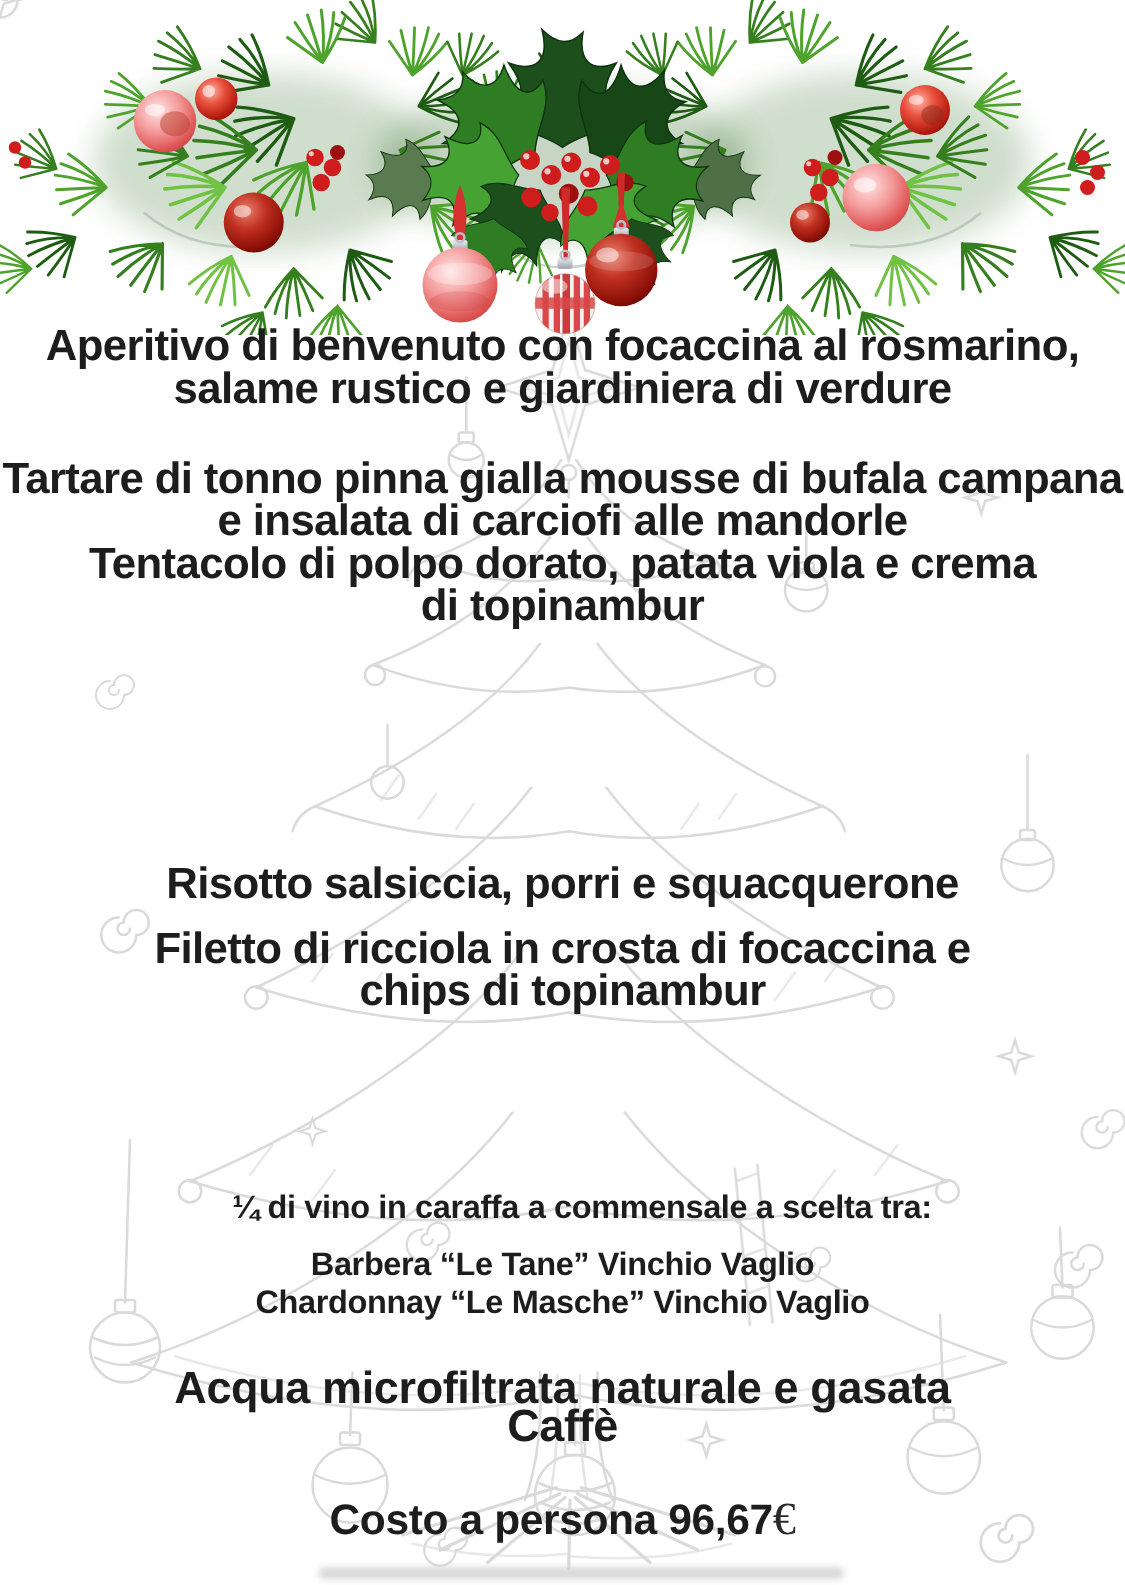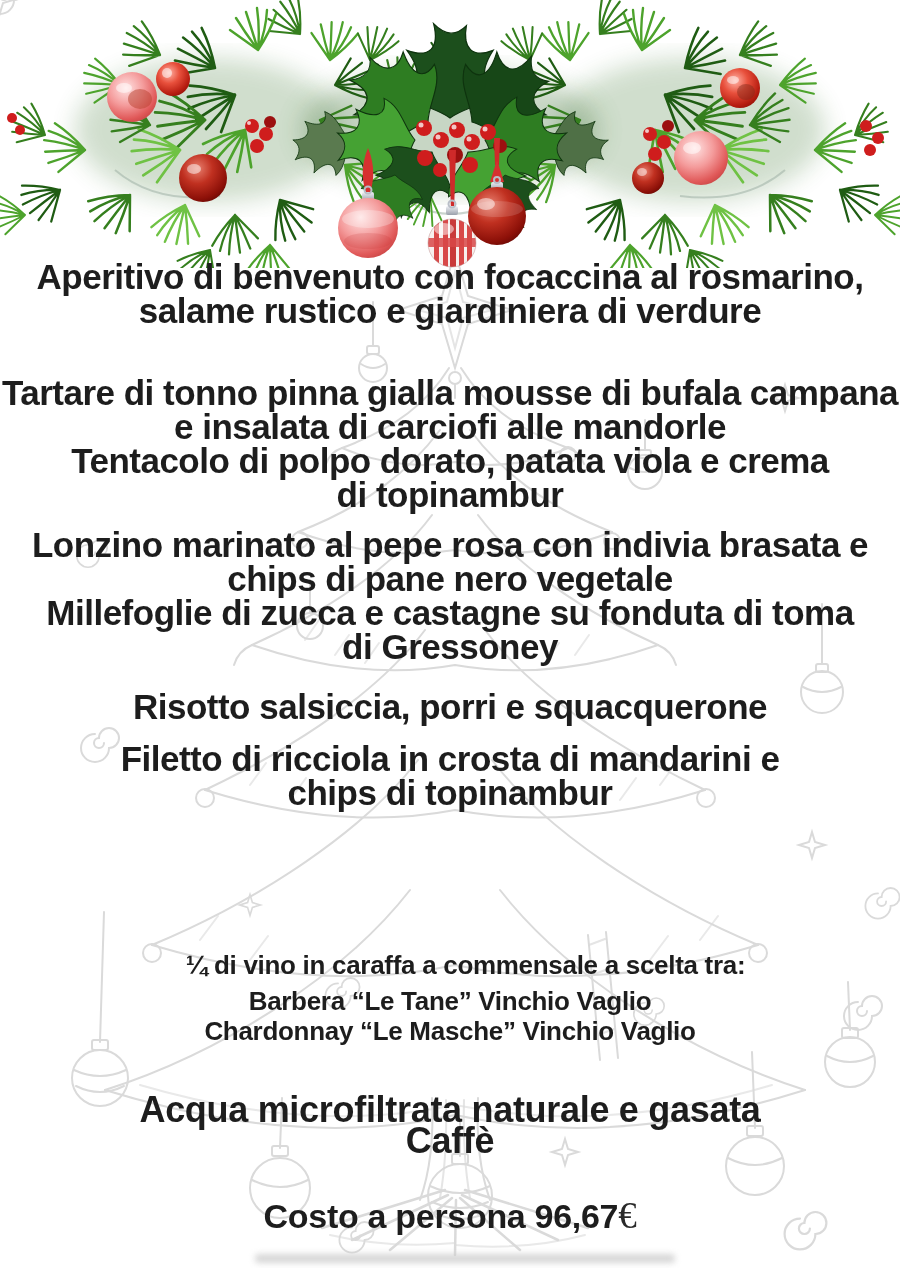--- a/index.html
+++ b/index.html
@@ -4,23 +4,23 @@
 <style>
   html,body{margin:0;padding:0;background:#fff;}
   .page{position:relative;width:900px;height:1268px;background:#ffffff;overflow:hidden;
         font-family:"Liberation Sans",sans-serif;}
   .bg-sketch{position:absolute;left:0;top:0;z-index:0;}
   .garland{position:absolute;left:0;top:0;z-index:2;}
   .menu{position:absolute;left:0;top:0;width:900px;height:1268px;z-index:3;
         text-align:center;color:#1d1d1d;font-weight:bold;}
   .blk{position:absolute;left:0;width:100%;}
   .blk .ln{font-size:35px;line-height:34px;letter-spacing:-0.5px;white-space:nowrap;}
-  #b1{top:260px}#b2{top:376px}#b3{top:528px}#b4{top:690px}#b5{top:742px}#b6{top:834px}
+  #b1{top:260px}#b2{top:366px}#b3{top:528px}#b4{top:690px}#b5{top:742px}#b6{top:834px}
   .wine{top:950px;font-size:26px;line-height:30px;letter-spacing:-0.3px;}
-  .wine .intro{margin-bottom:6px;padding-left:31px;}
+  .wine .intro{margin-bottom:16px;padding-left:31px;}
   .bev{top:1094px;font-size:36px;line-height:31px;letter-spacing:-0.3px;}
   .price{top:1194px;font-size:34px;letter-spacing:-0.3px;}
   .price .cur{font-family:"Liberation Serif",serif;font-weight:400;font-size:37px;color:#2a2a2a;}
   .smudge{position:absolute;left:255px;top:1254px;width:420px;height:9px;background:#cfcfcf;
           filter:blur(3px);opacity:.85;border-radius:4px;z-index:1;}
 </style>
 </head>
 <body>
 
 <div class="page">
@@ -325,33 +325,27 @@
       <div class="ln">salame rustico e giardiniera di verdure</div>
     </div>
 
     <div class="blk" id="b2">
       <div class="ln">Tartare di tonno pinna gialla mousse di bufala campana</div>
       <div class="ln">e insalata di carciofi alle mandorle</div>
       <div class="ln">Tentacolo di polpo dorato, patata viola e crema</div>
       <div class="ln">di topinambur</div>
     </div>
 
-    <div class="blk" id="b3">
-      <div class="ln">Lonzino marinato al pepe rosa con indivia brasata e</div>
-      <div class="ln">chips di pane nero vegetale</div>
-      <div class="ln">Millefoglie di zucca e castagne su fonduta di toma</div>
-      <div class="ln">di Gressoney</div>
-    </div>
 
     <div class="blk" id="b4">
       <div class="ln">Risotto salsiccia, porri e squacquerone</div>
     </div>
 
     <div class="blk" id="b5">
-      <div class="ln">Filetto di ricciola in crosta di mandarini e</div>
+      <div class="ln">Filetto di ricciola in crosta di focaccina e</div>
       <div class="ln">chips di topinambur</div>
     </div>
 
 
     <div class="blk wine">
       <div class="intro">¼ di vino in caraffa a commensale a scelta tra:</div>
       <div>Barbera “Le Tane” Vinchio Vaglio</div>
       <div>Chardonnay “Le Masche” Vinchio Vaglio</div>
     </div>
 

